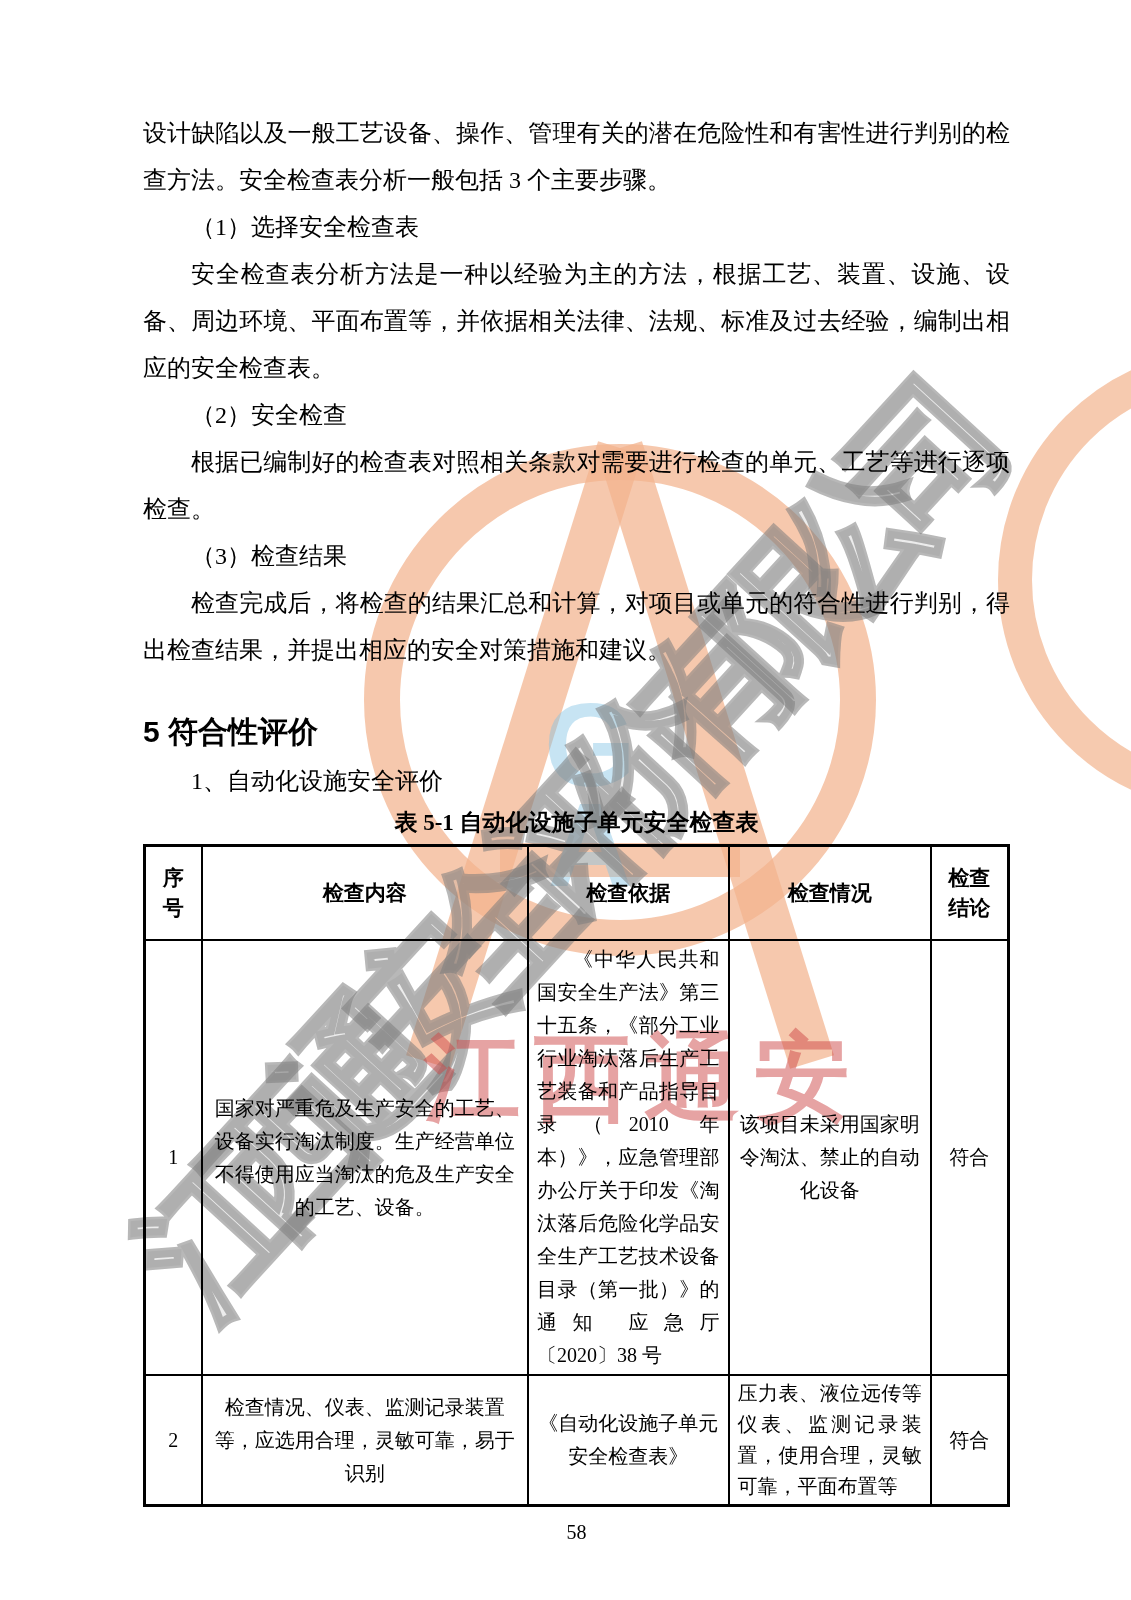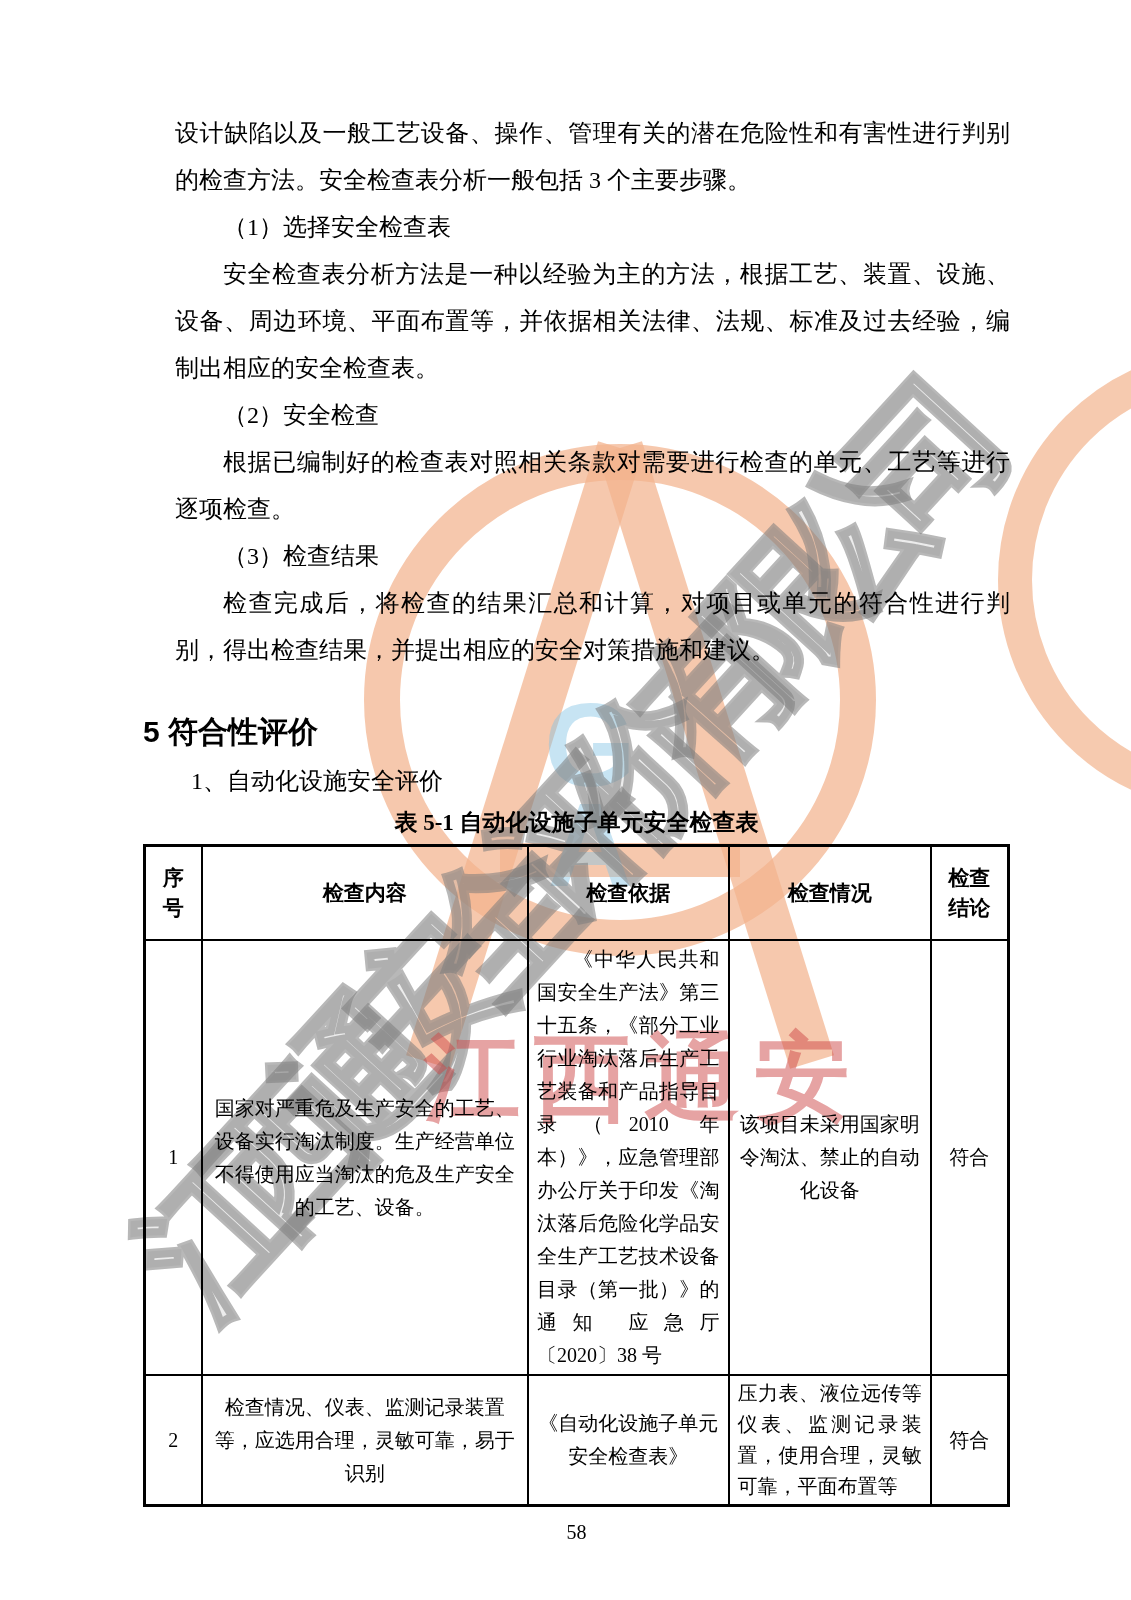--- a/index.html
+++ b/index.html
@@ -42,21 +42,21 @@
   }
   
   .content{position:relative;z-index:2;padding:94px 121px 0 143px;}
   .doc-header{
     display:flex;justify-content:space-between;align-items:flex-end;
     font-size:16.5px;line-height:22px;
     border-bottom:2px solid #000;
     padding-bottom:3px;
     white-space:nowrap;
   }
-  .body-text{margin-top:16px;margin-left:32px;}
+  .body-text{margin-top:16px;}
   .body-text p{
     margin:0;
     font-size:24px;line-height:47px;
     text-align:justify;
   }
   .body-text p.indent{text-indent:2em;}
   h1.sec{
     margin:36px 0 0 0;
     font-family:"Liberation Sans", sans-serif;
     font-size:30px;line-height:44px;font-weight:bold;

